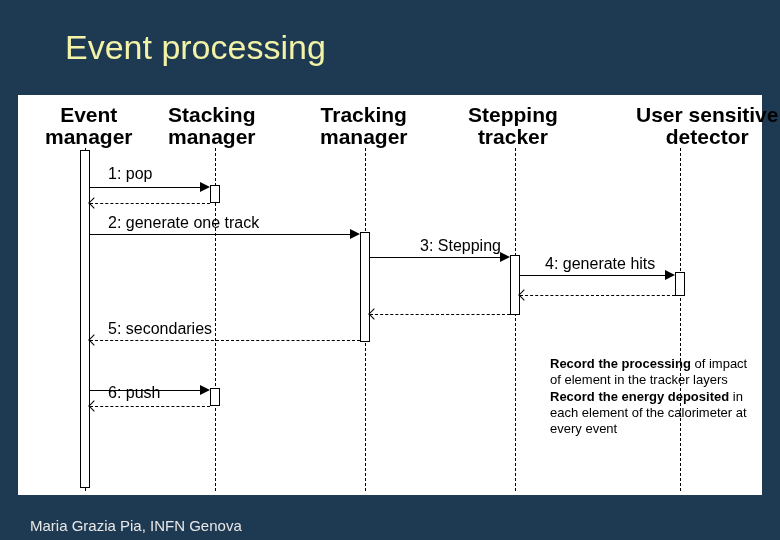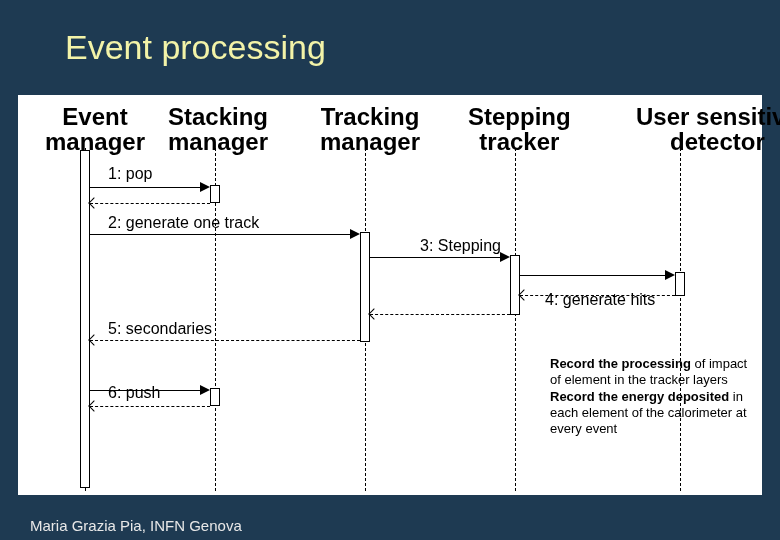--- a/index.html
+++ b/index.html
@@ -17,21 +17,21 @@
     position: absolute; left: 18px; top: 95px;
     width: 744px; height: 400px; background: #fff;
   }
   .footer {
     position: absolute; left: 30px; bottom: 6px;
     color: #e8e8e8; font-size: 15px;
   }
   .lifeline-label {
     position: absolute; text-align: center;
     font-family: "Arial Black", Arial, sans-serif;
-    font-weight: 900; font-size: 24px;
+    font-weight: 900; font-size: 21px;
     line-height: 1.05; color: #000;
     white-space: pre;
   }
   .lifeline-dash {
     position: absolute; width: 0;
     border-left: 1px dashed #000;
   }
   .act {
     position: absolute; width: 10px;
     background: #fff; border: 1px solid #000;
@@ -98,21 +98,21 @@
 <div class="arrow-head-l-open" style="left:90px; top:199px;"></div>
 
 <div class="msg-label" style="left:108px; top:214px;">2: generate one track</div>
 <div class="arrow-line" style="left:90px; top:234px; width:265px;"></div>
 <div class="arrow-head-r" style="left:350px; top:229px;"></div>
 
 <div class="msg-label" style="left:420px; top:237px;">3: Stepping</div>
 <div class="arrow-line" style="left:370px; top:257px; width:135px;"></div>
 <div class="arrow-head-r" style="left:500px; top:252px;"></div>
 
-<div class="msg-label" style="left:545px; top:255px;margin-top:36px;">4: generate hits</div>
+<div class="msg-label" style="left:545px; top:255px;">4: generate hits</div>
 <div class="arrow-line" style="left:520px; top:275px; width:150px;"></div>
 <div class="arrow-head-r" style="left:665px; top:270px;"></div>
 
 <div class="arrow-line" style="left:520px; top:295px; width:155px; border-top-style:dashed;"></div>
 <div class="arrow-head-l-open" style="left:520px; top:291px;"></div>
 
 <div class="arrow-line" style="left:370px; top:314px; width:140px; border-top-style:dashed;"></div>
 <div class="arrow-head-l-open" style="left:370px; top:310px;"></div>
 
 <div class="msg-label" style="left:108px; top:320px;">5: secondaries</div>

